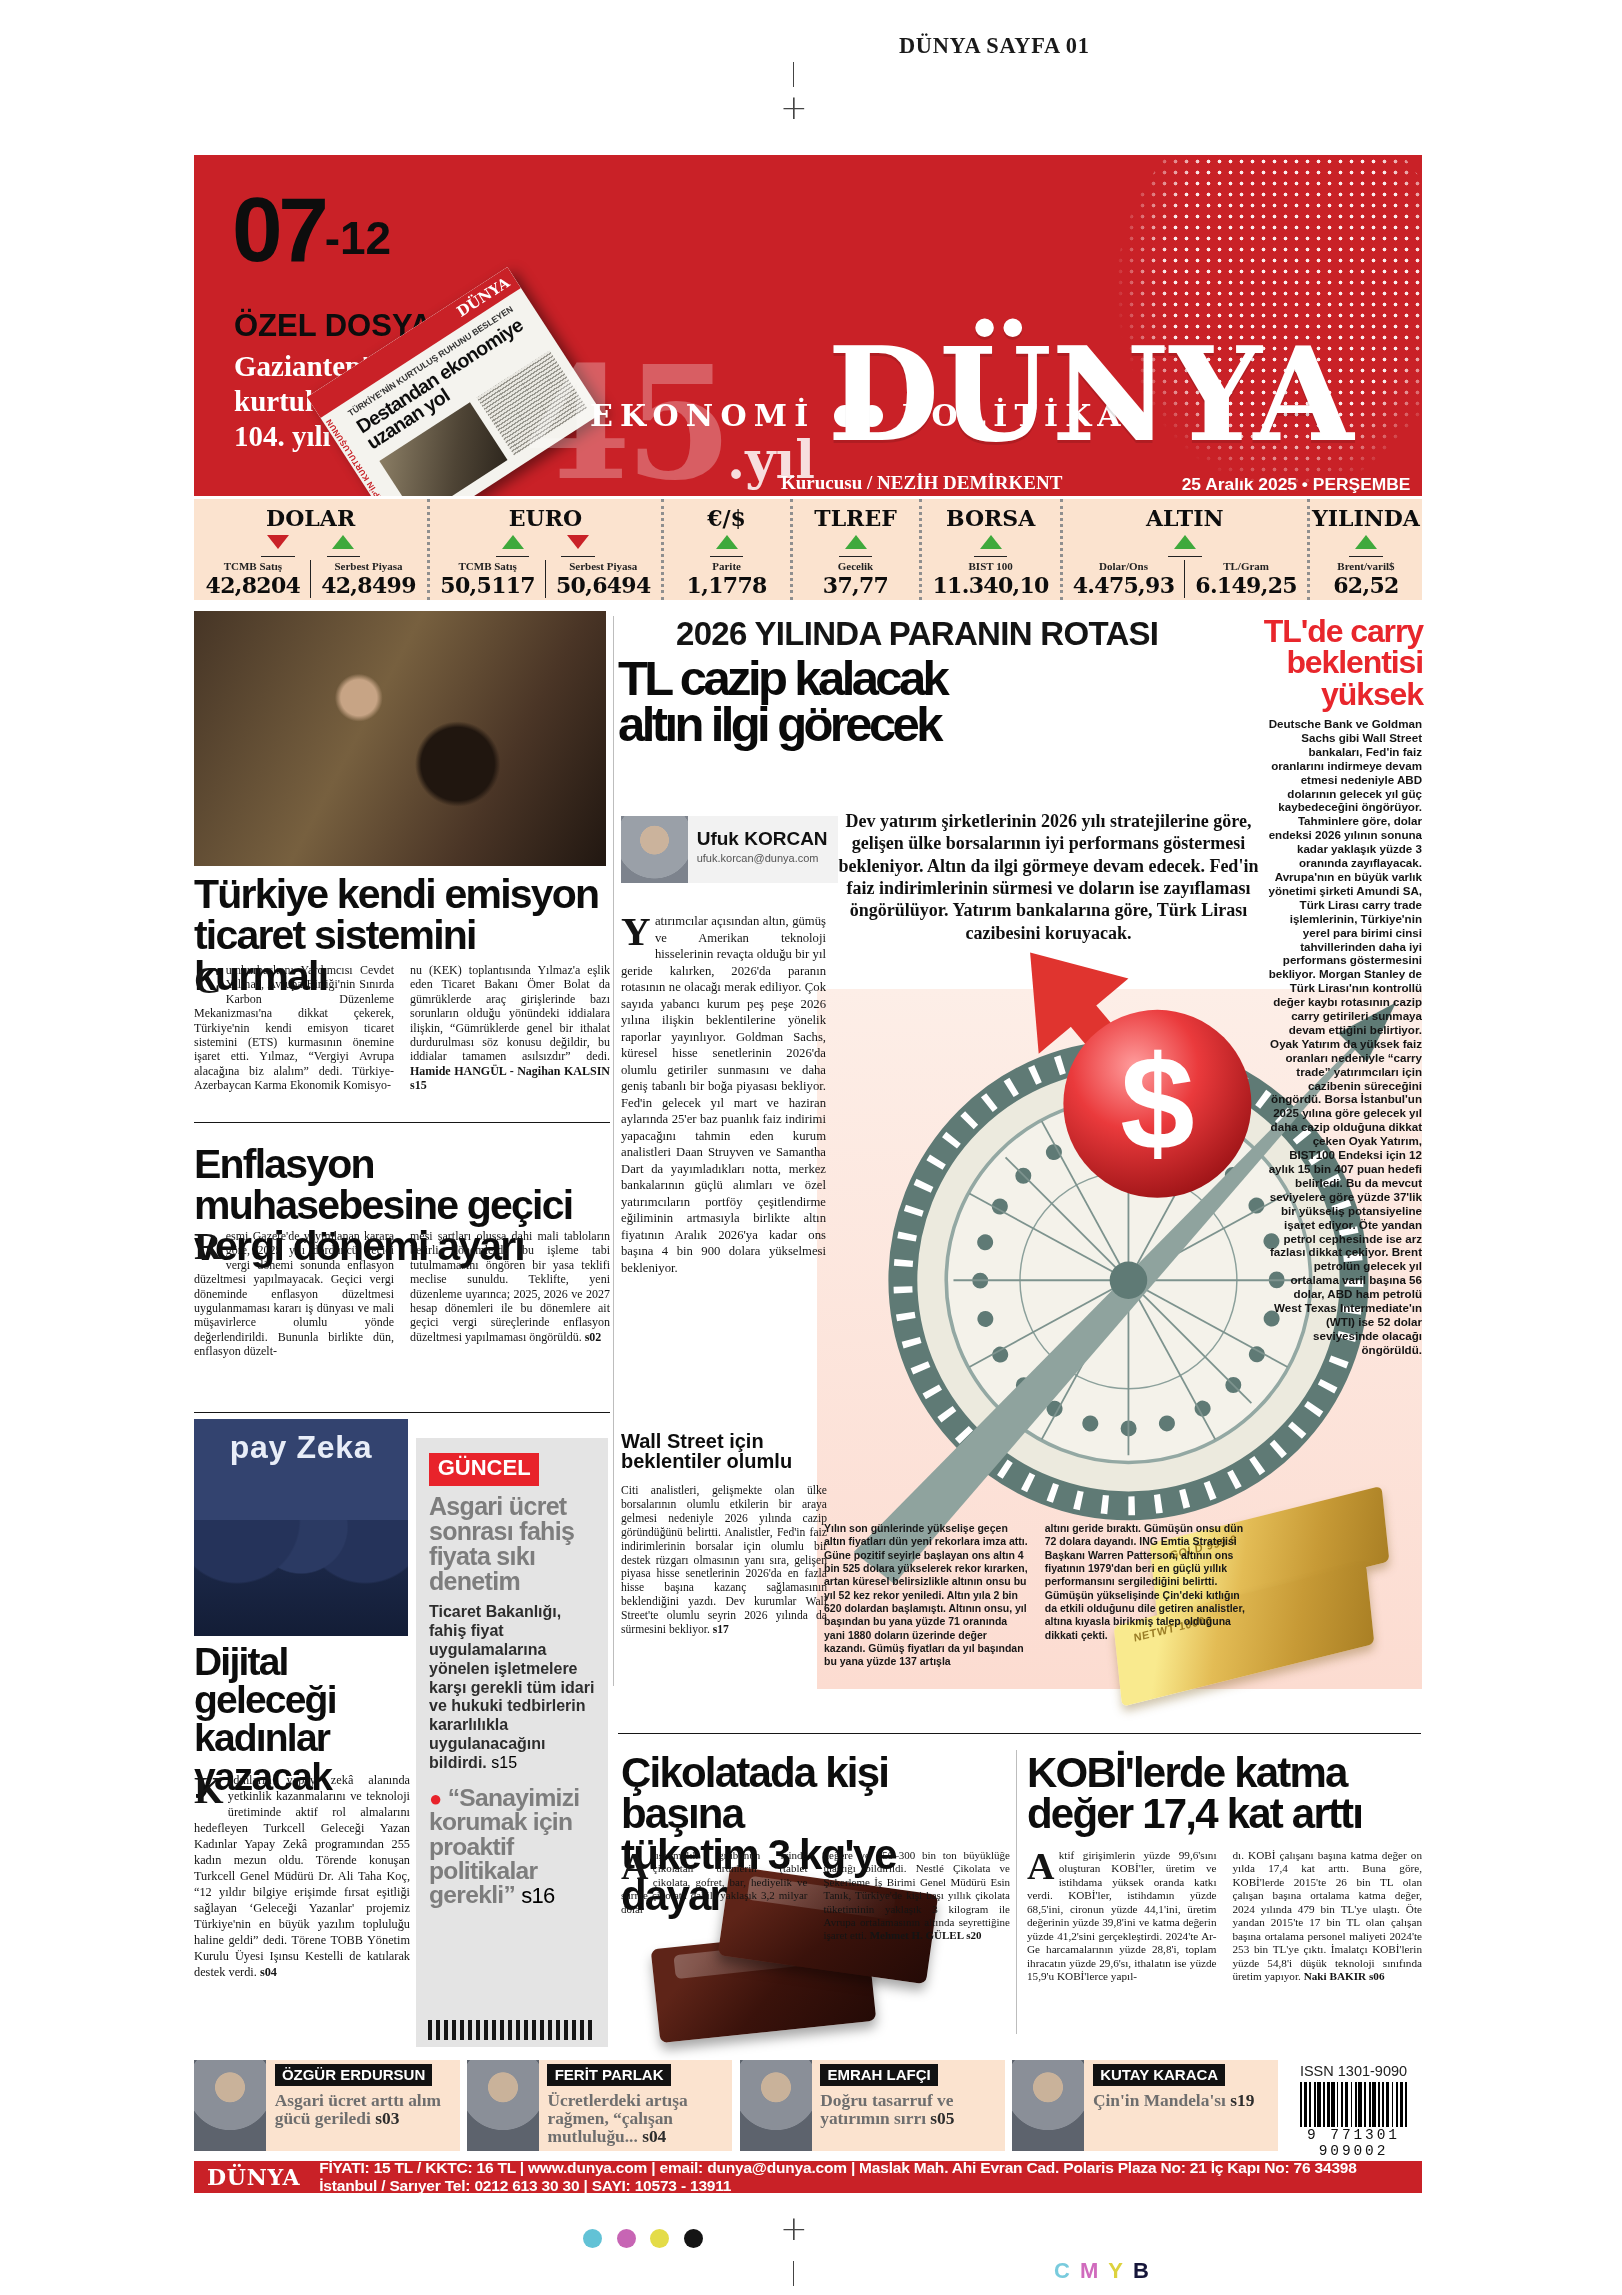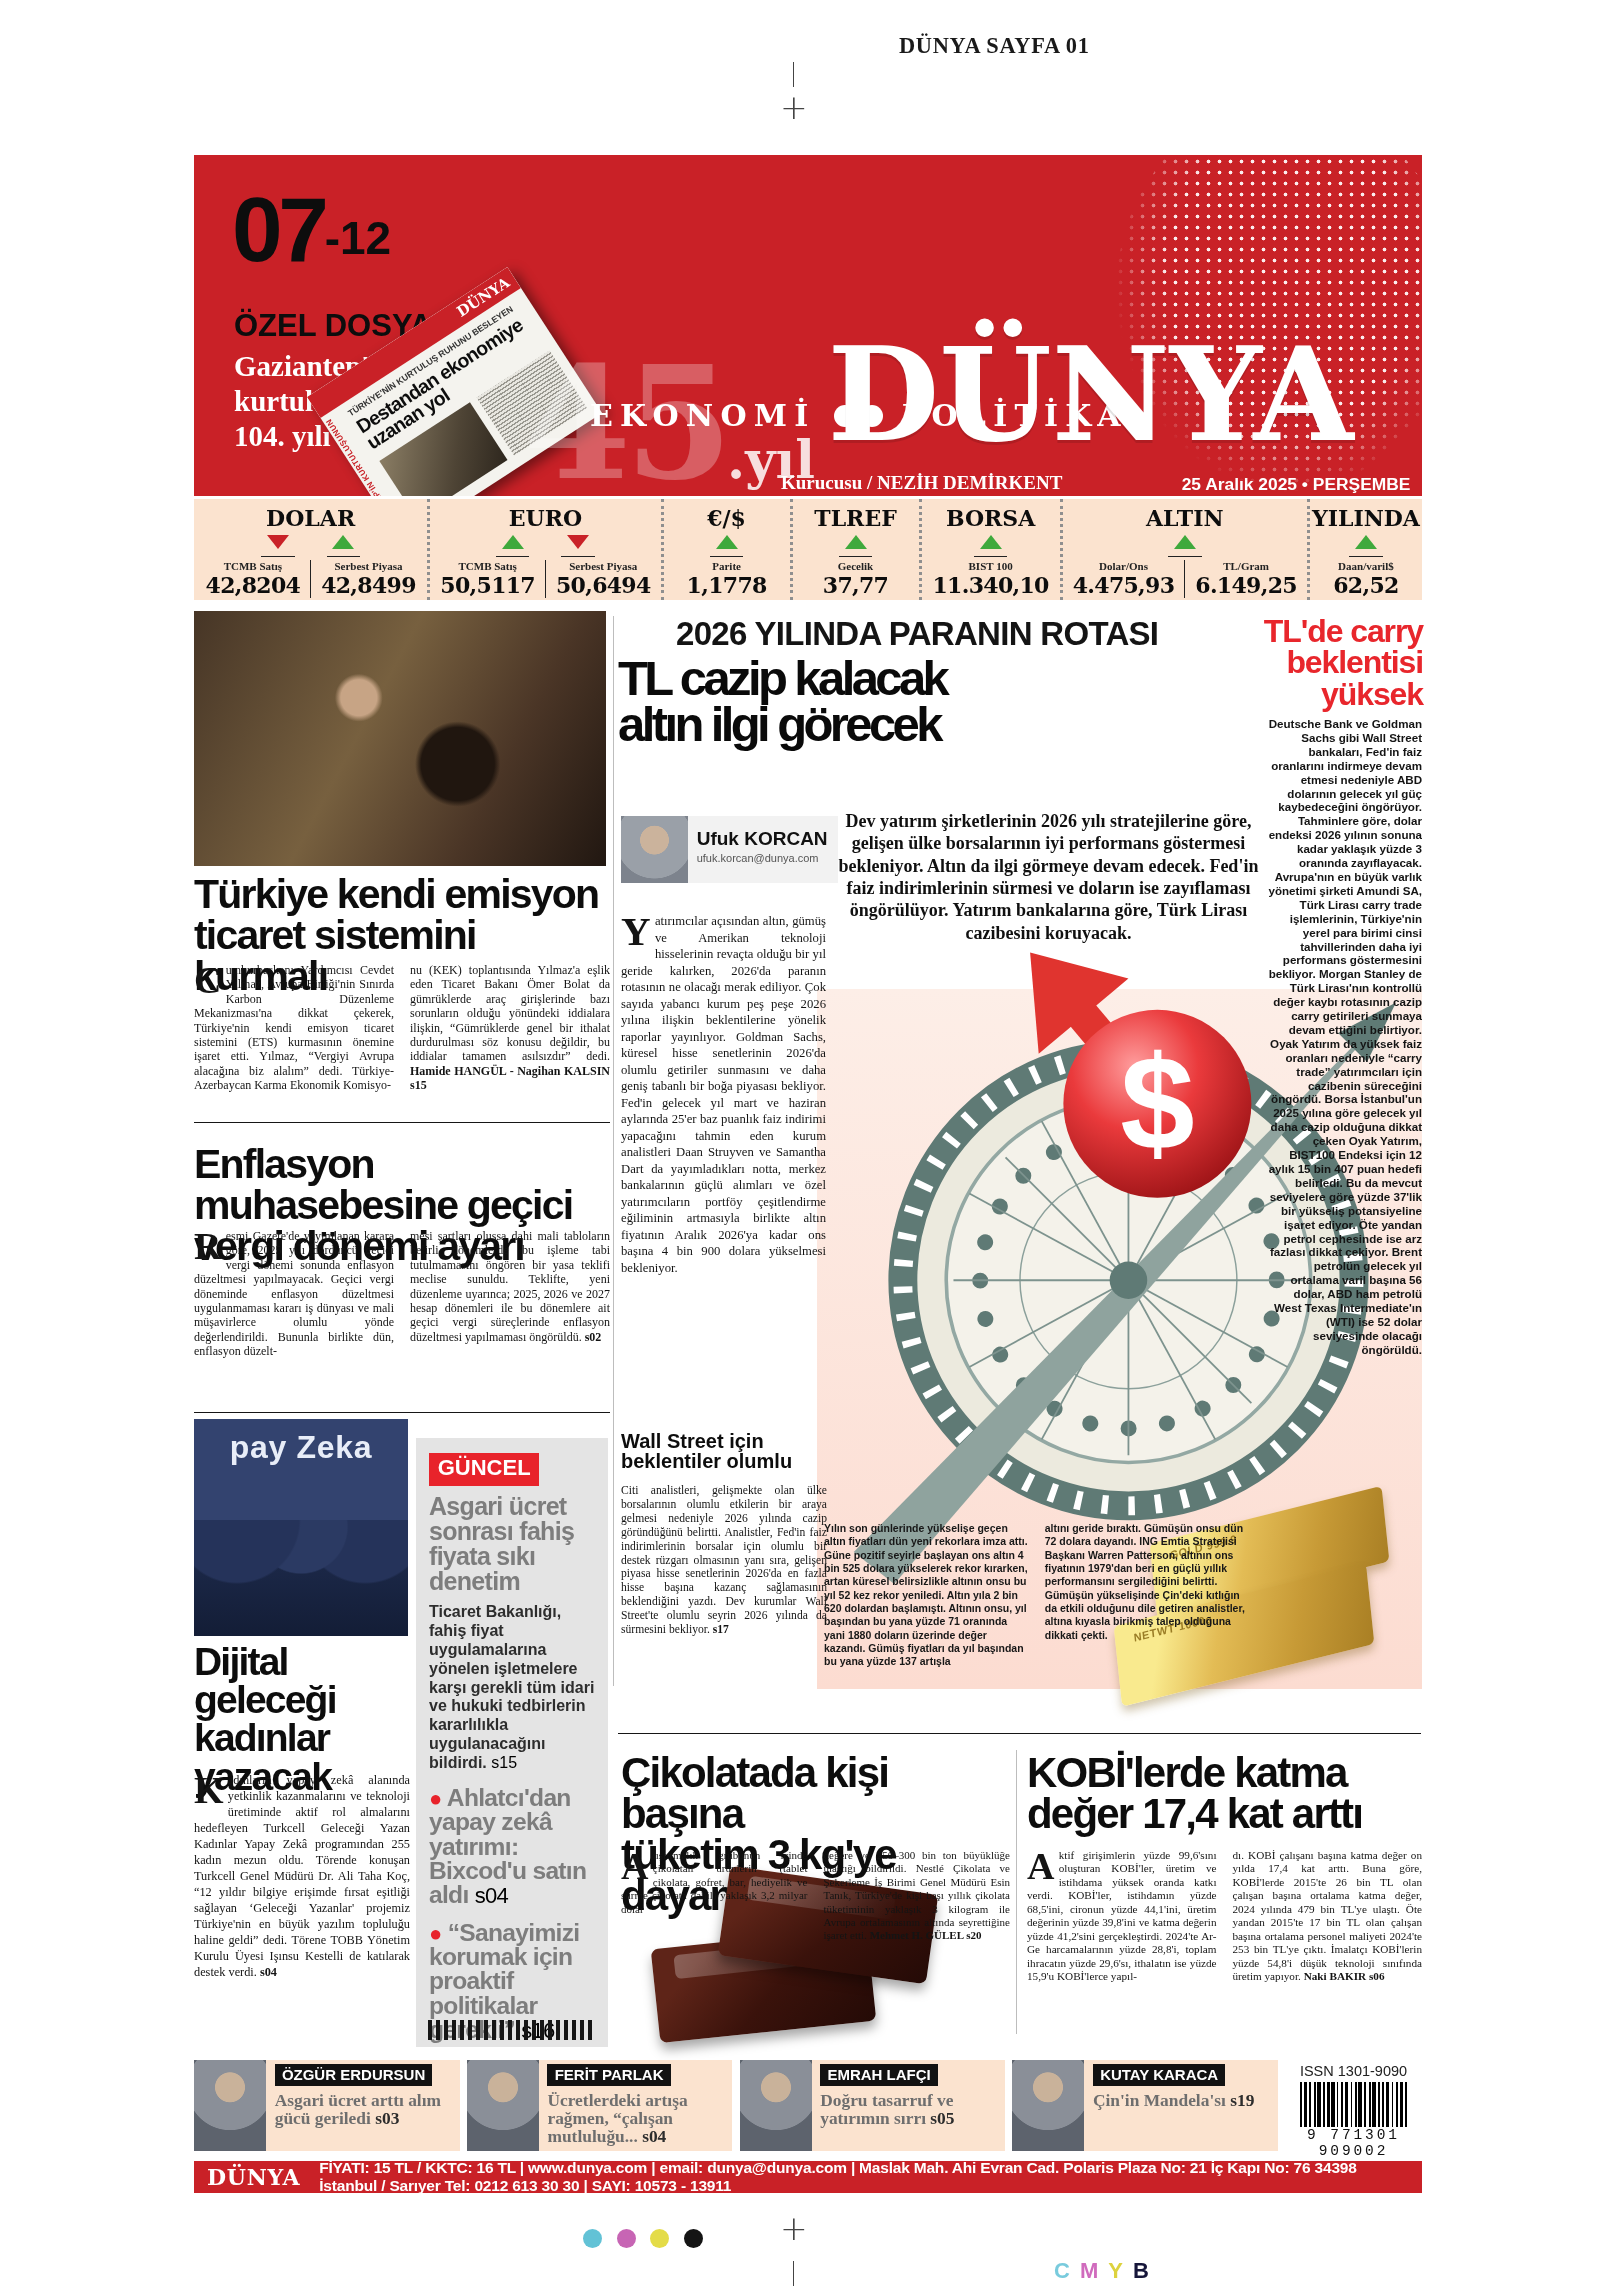--- a/index.html
+++ b/index.html
@@ -321,21 +321,21 @@
           </div>
       </div>
     </div>
     <div class="tcell" style="flex:1;">
       <div class="tlabel">YILINDA</div>
       <div class="tarrows">
           <span class="arr"><i class="tri up"></i></span>
         </div>
       <div class="tcols">
           <div class="tc">
-            <div class="tname">Daan/varil$</div>
+            <div class="tname">Brent/varil$</div>
             <div class="tval">62,52</div>
           </div>
         </div>
     </div>
   </div>
 
   <div class="abs photo-cevdet"></div>
 
   <div class="abs hl emisyon-title">Türkiye kendi emisyon ticaret sistemini kurmalı</div>
   <div class="abs cols2 emisyon-cols">
@@ -357,21 +357,20 @@
   </div>
   <div class="abs hl dij-title">Dijital geleceği kadınlar yazacak</div>
   <div class="abs serifbody dij-body">
     <span class="dc">K</span><span>adınların yapay zekâ alanında yetkinlik kazanmalarını ve teknoloji üretiminde aktif rol almalarını hedefleyen Turkcell Geleceği Yazan Kadınlar Yapay Zekâ programından 255 kadın mezun oldu. Törende konuşan Turkcell Genel Müdürü Dr. Ali Taha Koç, “12 yıldır bilgiye erişimde fırsat eşitliği sağlayan ‘Geleceği Yazanlar' projemiz Türkiye'nin en büyük yazılım topluluğu haline geldi” dedi. Törene TOBB Yönetim Kurulu Üyesi Işınsu Kestelli de katılarak destek verdi.</span> <b>s04</b>
   </div>
 
   <div class="abs guncel">
     <span class="redtag">GÜNCEL</span>
     <div class="gtitle">Asgari ücret sonrası fahiş fiyata sıkı denetim</div>
     <div class="gbody"><span>Ticaret Bakanlığı, fahiş fiyat uygulamalarına yönelen işletmelere karşı gerekli tüm idari ve hukuki tedbirlerin kararlılıkla uygulanacağını bildirdi.</span> <span class="gpage">s15</span></div>
-    <div class="gbullet"><span class="dot">●</span> <span>Ahlatcı'dan yapay zekâ yatırımı: Bixcod'u satın aldı</span> <span class="gpage">s04</span></div>
     <div class="gbullet"><span class="dot">●</span> <span>“Sanayimizi korumak için proaktif politikalar gerekli”</span> <span class="gpage">s16</span></div>
     
     
     
     
     <div class="gdash"></div>
   </div>
 
   <div class="abs vrule colrule-main"></div>
   <div class="abs kicker">2026 YILINDA PARANIN ROTASI</div>

